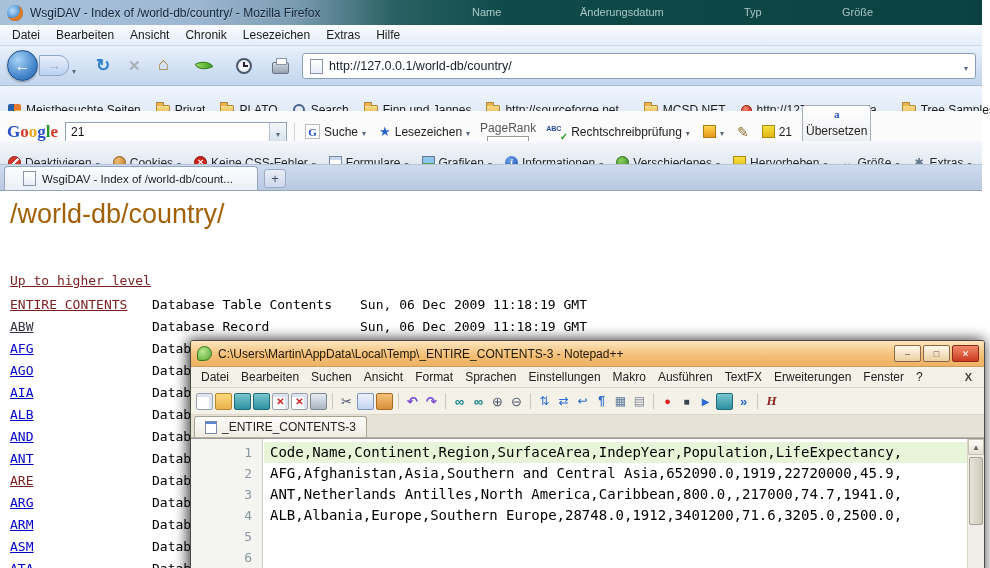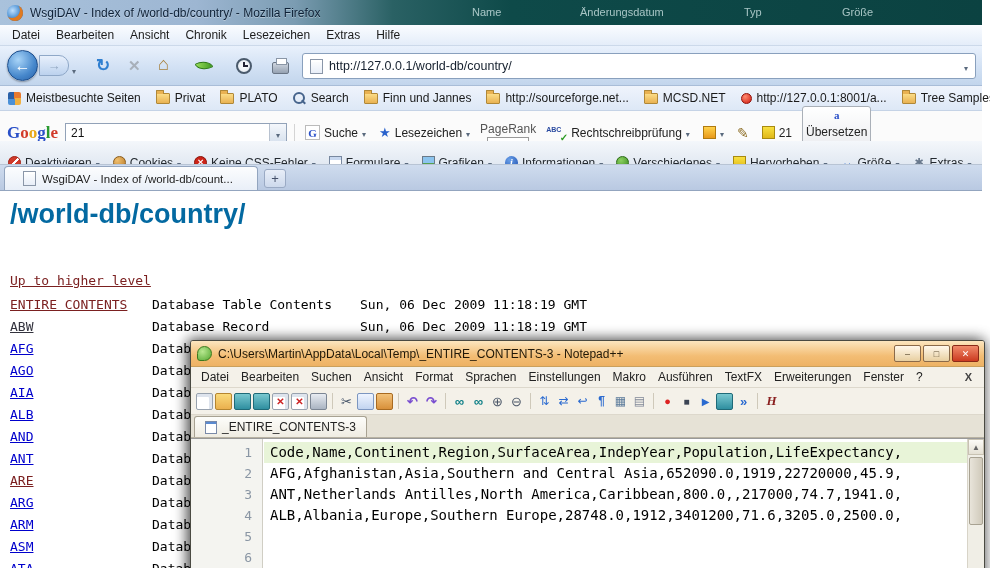--- a/index.html
+++ b/index.html
@@ -51,36 +51,36 @@
   .printer::before { content:""; position:absolute; left:3px; top:-5px; width:9px; height:5px; background:#fff; border:1px solid #8a96a6; }
   .urlbar { position:absolute; left:302px; right:6px; top:7px; height:26px; background:#fff;
     border:1px solid #89a0bd; border-radius:3px; display:flex; align-items:center; padding:0 7px; gap:6px; }
   .pagechip { width:13px; height:15px; background:linear-gradient(#ffffff,#e8eef8); border:1px solid #8a96a8;
     box-shadow:inset 0 2px 0 #fff; flex:0 0 auto; }
   .urlbar input { border:none; outline:none; flex:1; font-size:12.5px; color:#15202e; background:transparent;
     font-family:"Liberation Sans",sans-serif; }
 
   
   #bookmarksbar { top:86px; height:25px; background:linear-gradient(#eff4fc,#dde8f6);
-    border-bottom:1px solid #c5d3e6; display:flex; align-items:center; gap:15px; padding:0 8px; }
+    border-bottom:1px solid #c5d3e6; display:flex; align-items:flex-start; gap:15px; padding:17px 8px; }
   .bitem { display:flex; align-items:center; gap:5px; font-size:12px; color:#1a1a1a; white-space:nowrap; }
   .bfolder { width:14px; height:11px; background:linear-gradient(#fbdc86,#e9b252); border:1px solid #b08838;
     border-radius:1px; position:relative; flex:0 0 auto; }
   .bfolder::before { content:""; position:absolute; left:-1px; top:-4px; width:6px; height:3px;
     background:#e9b252; border:1px solid #b08838; border-bottom:none; border-radius:1px 1px 0 0; }
   .bmost { width:13px; height:13px; border-radius:2px; flex:0 0 auto;
     background:conic-gradient(#e87a30 0 25%,#f0b040 0 50%,#4a90d8 0 75%,#2a60a8 0); }
   .bsearch { width:13px; height:13px; position:relative; flex:0 0 auto; }
   .bsearch::before { content:""; position:absolute; left:0; top:0; width:8px; height:8px; border:2px solid #46648c; border-radius:50%; }
   .bsearch::after { content:""; position:absolute; left:8px; top:9px; width:5px; height:2px; background:#46648c; transform:rotate(45deg); }
   .bred { width:11px; height:11px; border-radius:50%; flex:0 0 auto;
     background:radial-gradient(circle at 35% 30%,#ff8a70,#d01a10); border:1px solid #901008; }
 
   
-  #googlebar { top:111px; height:44px; background:#fbfbfb; border-bottom:1px solid #ec4899;
+  #googlebar { top:111px; height:44px; background:#fbfbfb; border-bottom:3px solid #ec4899;
     display:flex; align-items:center; gap:7px; padding:0 7px; }
   .glogo { font-family:"Liberation Serif",serif; font-weight:bold; font-size:17px; letter-spacing:0; }
   .gl0,.gl3 { color:#2a50c8; } .gl1,.gl5 { color:#d23a2a; } .gl2 { color:#e8a818; } .gl4 { color:#2a9a30; }
   .gsearch { width:222px; height:20px; background:#fff; border:1px solid #92a2b8; display:flex; align-items:center; }
   .gsearch input { border:none; outline:none; flex:1; font-size:12px; padding:0 5px; color:#111; background:transparent;
     font-family:"Liberation Sans",sans-serif; }
   .gsdd { width:17px; height:18px; border-left:1px solid #b8c2d0; background:linear-gradient(#f4f7fb,#d8e2ee);
     display:flex; align-items:center; justify-content:center; }
   .gsep { width:1px; height:18px; background:#d4d4d4; flex:0 0 auto; }
   .gbtn { display:flex; align-items:center; gap:4px; font-size:12px; color:#222; white-space:nowrap; padding:2px 3px; }
@@ -126,21 +126,21 @@
     background:linear-gradient(#fcfdfe,#e9eff8); border:1px solid #93a5bf; border-bottom:none;
     border-radius:4px 4px 0 0; display:flex; align-items:center; gap:6px; padding:0 18px;
     font-size:11.5px; color:#222; }
   .fftab .tabtitle { overflow:hidden; white-space:nowrap; }
   .newtab { position:absolute; left:264px; bottom:2px; width:22px; height:19px;
     background:linear-gradient(#e8eef8,#cdd9ec); border:1px solid #9aaac4; border-radius:3px;
     display:flex; align-items:center; justify-content:center; font-size:13px; color:#44506a; }
 
   
   #content { top:191px; bottom:0; background:#fff; }
-  #page-heading { position:absolute; top:8px; left:10px; font-size:27px; font-weight:bold; color:#0369a1; }
+  #page-heading { position:absolute; top:8px; left:10px; font-size:27px; font-weight:normal; color:#a16207; }
   #up-link { position:absolute; top:82px; left:10px; font-family:"DejaVu Sans Mono","Liberation Mono",monospace;
     font-size:13px; color:#7b2020; text-decoration:underline; }
   #dirlist { position:absolute; top:103px; left:10px; right:0; font-family:"DejaVu Sans Mono","Liberation Mono",monospace; font-size:13px; }
   .drow { height:22px; line-height:22px; white-space:nowrap; }
   .dcode { display:inline-block; width:142px; }
   .lnk { text-decoration:underline; color:#0000cc; cursor:pointer; }
   .lnk.visited { color:#7b2020; }
   .lnk.dark { color:#33333e; }
   .dtype { display:inline-block; width:208px; color:#000; }
   .ddate { color:#000; }

